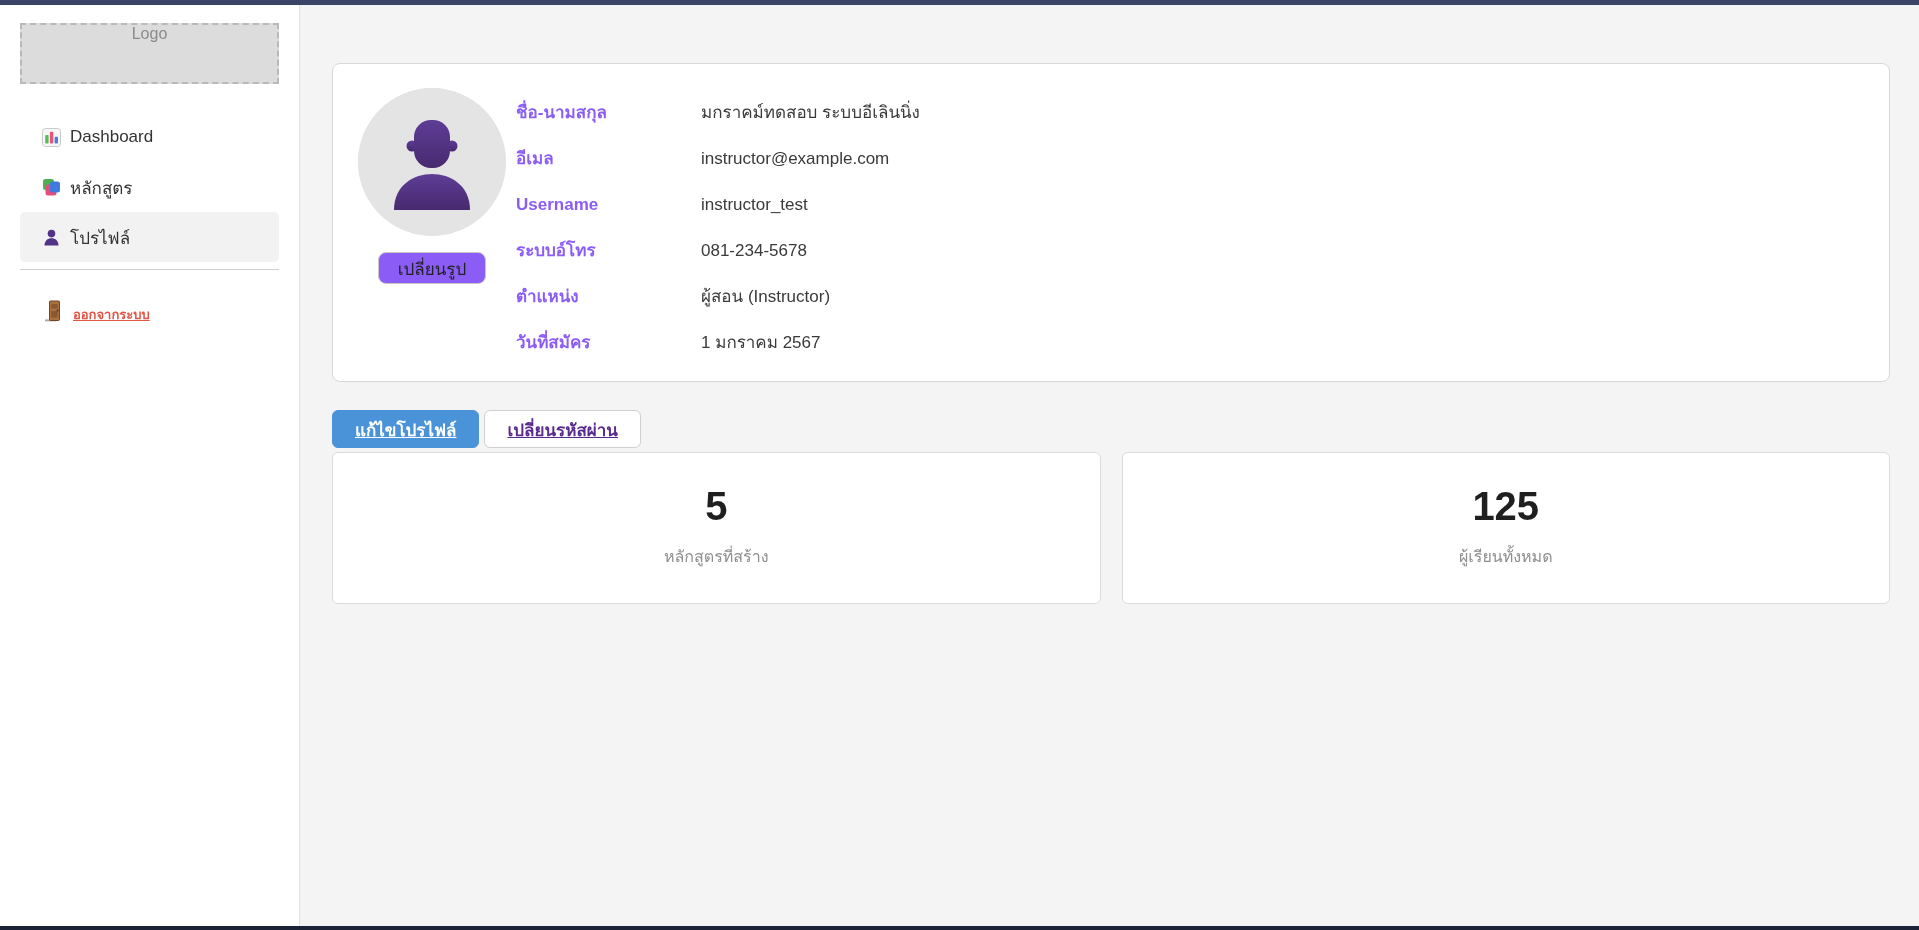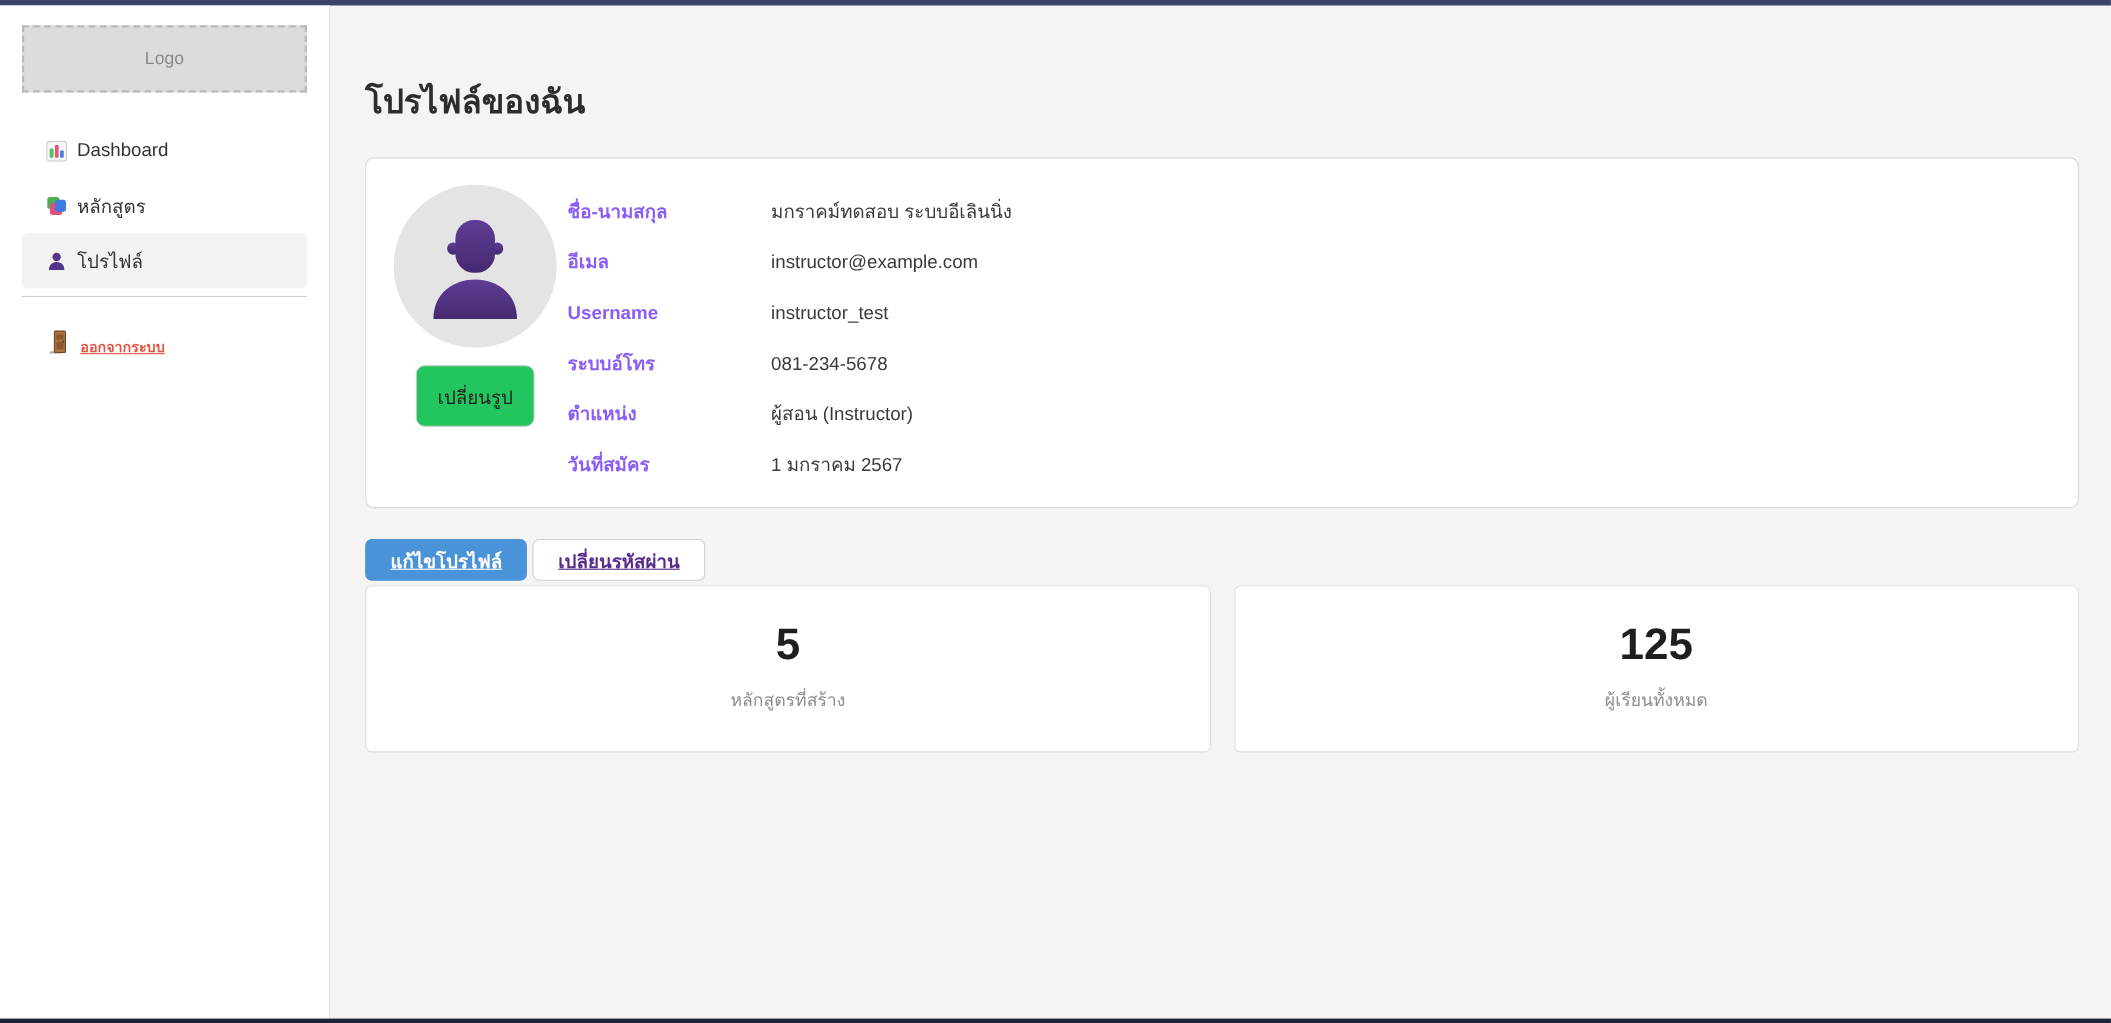--- a/index.html
+++ b/index.html
@@ -15,21 +15,21 @@
 
   
   .sidebar {
     width: 300px; background: #ffffff;
     border-right: 1px solid #e2e2e2;
     flex: 0 0 300px;
   }
   .logo-box {
     margin: 18px 20px 0 20px; height: 61px;
     background: #dcdcdc; border: 2px dashed #b9b9b9;
-    display: flex; align-items: center; justify-content: center;
+    display: flex; justify-content: center;
     color: #8a8a8a; font-size: 16px;
   }
   .nav { margin-top: 28px; }
   .nav-item {
     height: 50px; margin: 0 20px; padding-left: 22px;
     display: flex; align-items: center; gap: 9px;
     border-radius: 5px; cursor: pointer;
     font-size: 17px; color: #333333;
   }
   .nav-item.active { background: #f2f2f2; }
@@ -60,22 +60,22 @@
     height: 319px; padding: 24px;
     display: flex; align-items: flex-start;
   }
   .avatar-col { width: 150px; display: flex; flex-direction: column; align-items: center; }
   .avatar-circle {
     width: 148px; height: 148px; border-radius: 50%;
     background: #e4e4e4; overflow: hidden;
     display: flex; align-items: flex-end; justify-content: center;
   }
   .change-photo-btn {
-    margin-top: 16px; width: 108px; height: 56px;
-    background: #22c55e; border: 1px solid #c9c9c9; border-radius: 8px;
+    margin-top: 16px; width: 108px; height: 32px;
+    background: #8b5cf6; border: 1px solid #c9c9c9; border-radius: 8px;
     font-size: 17px; color: #222; cursor: pointer;
     font-family: inherit;
   }
   .fields { margin-left: 9px; margin-top: 2px; flex: 1; }
   .field-row { display: flex; padding: 9px 0; line-height: 28px; }
   .field-label { width: 185px; font-weight: bold; color: #8b5cf6; font-size: 17px; }
   .field-value { color: #3a3a3a; font-size: 17px; }
 
   
   .actions { margin-top: 28px; display: flex; gap: 5px; }
@@ -156,21 +156,20 @@
           <circle cx="12.6" cy="10.4" r="0.9" fill="#4d2d15"></circle>
         </svg>
       </span>
       <span class="logout-label">ออกจากระบบ</span>
     </div>
   </aside>
 
   <main class="main">
 
 
-    <h1 class="page-title">โปรไฟล์ของฉัน</h1>
 
     <section class="profile-card">
       <div class="avatar-col">
         <div class="avatar-circle">
           <svg viewBox="0 0 148 148" width="148" height="148">
             <defs>
               <linearGradient id="pg" x1="0" y1="0" x2="0" y2="1">
                 <stop offset="0" stop-color="#5e3d96"></stop>
                 <stop offset="1" stop-color="#47296f"></stop>
               </linearGradient>

